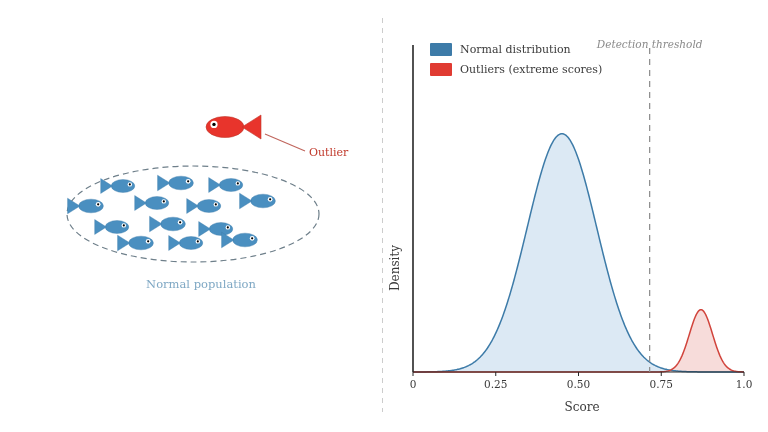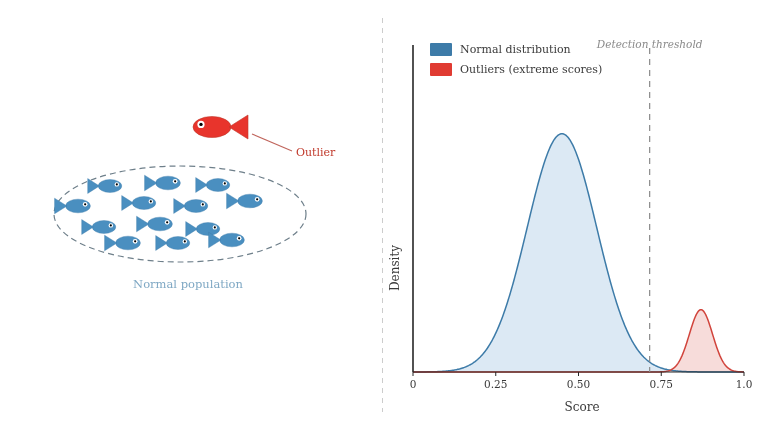--- a/index.html
+++ b/index.html
@@ -15,21 +15,21 @@
     font-family: "DejaVu Serif", "Liberation Serif", serif;
     color: #333333;
   }
   #figure {
     position: absolute;
     left: 0; top: 0;
     width: 768px;
     height: 432px;
   }
   .panel { position: absolute; }
-  #left-panel  { left: 0;   top: 0; width: 382px; height: 432px; }
+  #left-panel  { left: 13px;   top: 0; width: 382px; height: 432px; }
   #right-panel { left: 382px; top: 0; width: 386px; height: 432px; }
   svg { display: block; overflow: visible; }
   .txt { dominant-baseline: middle; }
 </style>
 </head>
 <body>
 
 <div id="figure">
 
   <div class="panel" id="left-panel">

